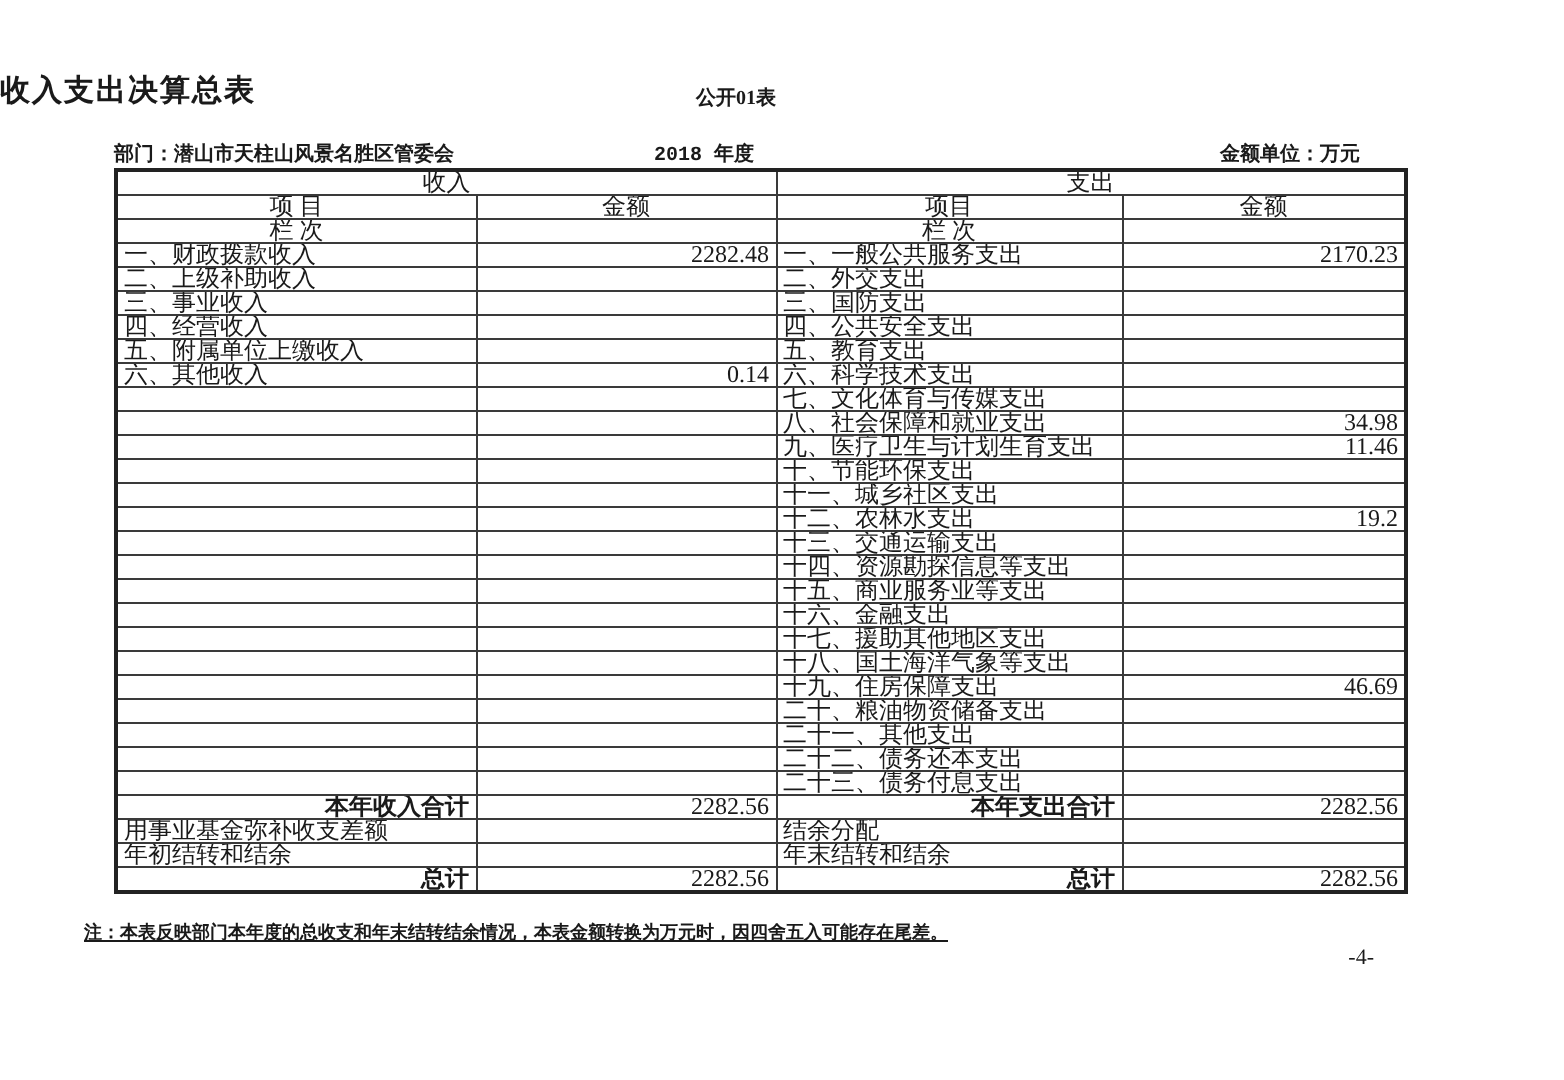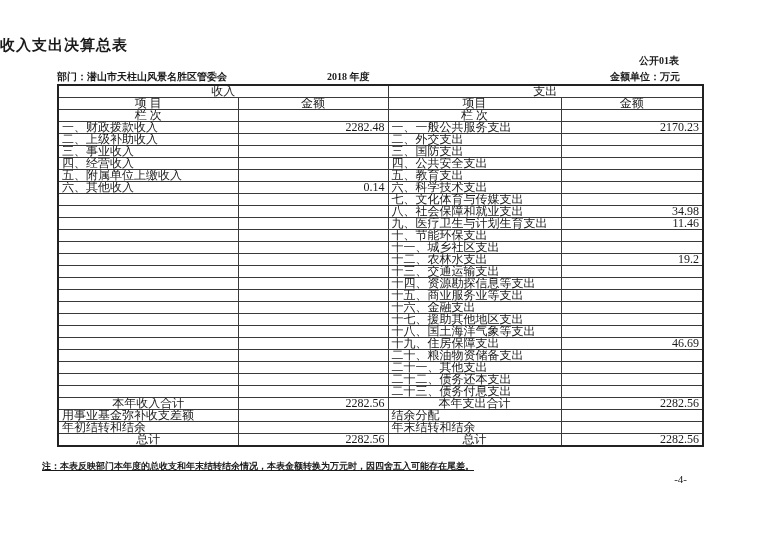--- a/index.html
+++ b/index.html
@@ -15,31 +15,32 @@
 
   .doc-title {
     margin-top: 36px;
     text-align: left;
     font-size: 15px;
     font-weight: bold;
     letter-spacing: 1px;
   }
   .code-line {
     position: absolute;
-    top: 54px; left: 57px; width: 622px;
-    text-align: right;
+    top: 42px; left: 57px; width: 622px;
+    text-align: center;
     font-size: 10px;
     font-weight: bold;
   }
   .meta-line {
     position: absolute;
     top: 70px; left: 57px; width: 645px;
     height: 14px;
     font-size: 10px;
     font-weight: bold;
+    font-family: Liberation Mono, monospace;
   }
   .meta-department { position: absolute; left: 0; top: 0; }
   .meta-year { position: absolute; left: 270px; top: 0; }
   .meta-unit { position: absolute; right: 22px; top: 0; }
 
   table.main {
     position: absolute;
     top: 84px; left: 57px;
     width: 645px;
     border-collapse: collapse;
@@ -57,21 +58,21 @@
     line-height: 11px;
     padding: 0 3px;
     overflow: hidden;
     white-space: nowrap;
     font-weight: normal;
   }
   table.main { border: 2px solid #222; }
   thead th { text-align: center; font-weight: bold; }
   td.item { text-align: left; padding-left: 3px; }
   td.amount { text-align: right; padding-right: 4px; }
-  tr.emphasis td.item { text-align: center; font-weight: normal; }
+  tr.emphasis td.item { text-align: right; font-weight: bold; }
 
   .note-line {
     position: absolute;
     top: 460px; left: 42px; width: 700px;
     font-size: 9px;
     font-weight: bold;
     text-decoration: underline;
   }
   .page-number {
     position: absolute;

